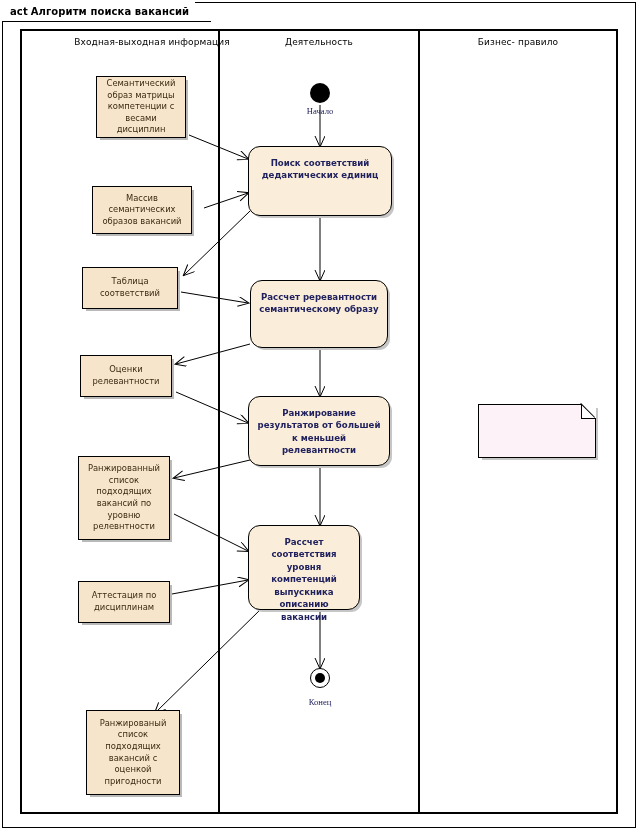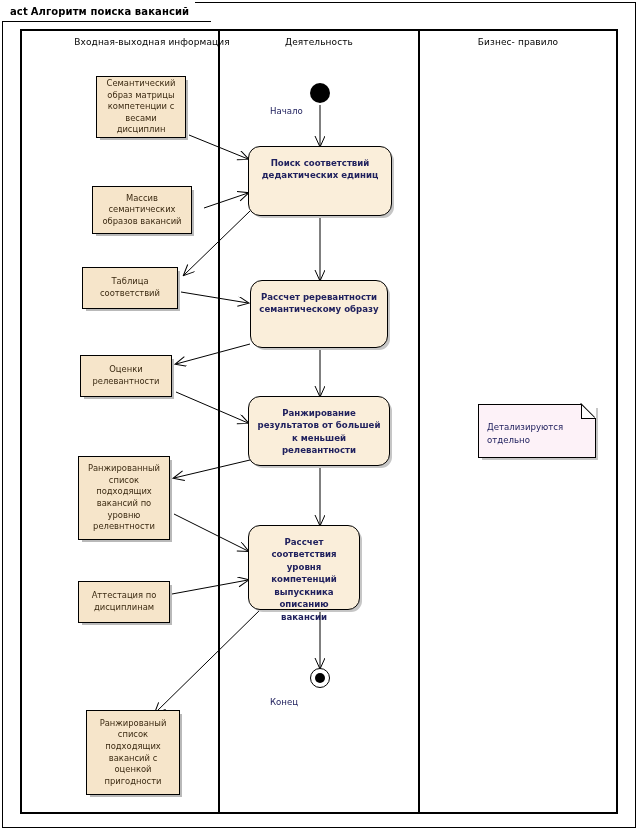--- a/index.html
+++ b/index.html
@@ -188,22 +188,23 @@
     width: 10px;
     height: 10px;
     border-radius: 50%;
     background: #000000;
   }
   .node-caption {
     position: absolute;
     z-index: 3;
     font-size: 8.6px;
     color: #20215e;
-    text-align: left;
+    text-align: center;
     white-space: nowrap;
+    font-family: Liberation Serif, serif;
   }
 
   
   .note-node {
     position: absolute;
     z-index: 3;
     box-sizing: border-box;
     background: #fdf2f8;
     border: 1px solid #000000;
     box-shadow: 3px 3px 0 -1px #c6c6c6;
@@ -345,14 +346,13 @@
 </div>
 
 <div class="initial-node" style="left:310px; top:83px;"></div>
 <div class="node-caption" style="left:270px; top:106px; width:100px;">Начало</div>
 
 <div class="final-node" style="left:310px; top:668px;"></div>
 <div class="node-caption" style="left:270px; top:697px; width:100px;">Конец</div>
 
 <div class="note-node" style="left:478px; top:404px; width:118px; height:54px;">
   <div class="note-fold"></div>
-  <div class="label">Детализируются отдельно</div>
 </div>
 
 </body></html>

